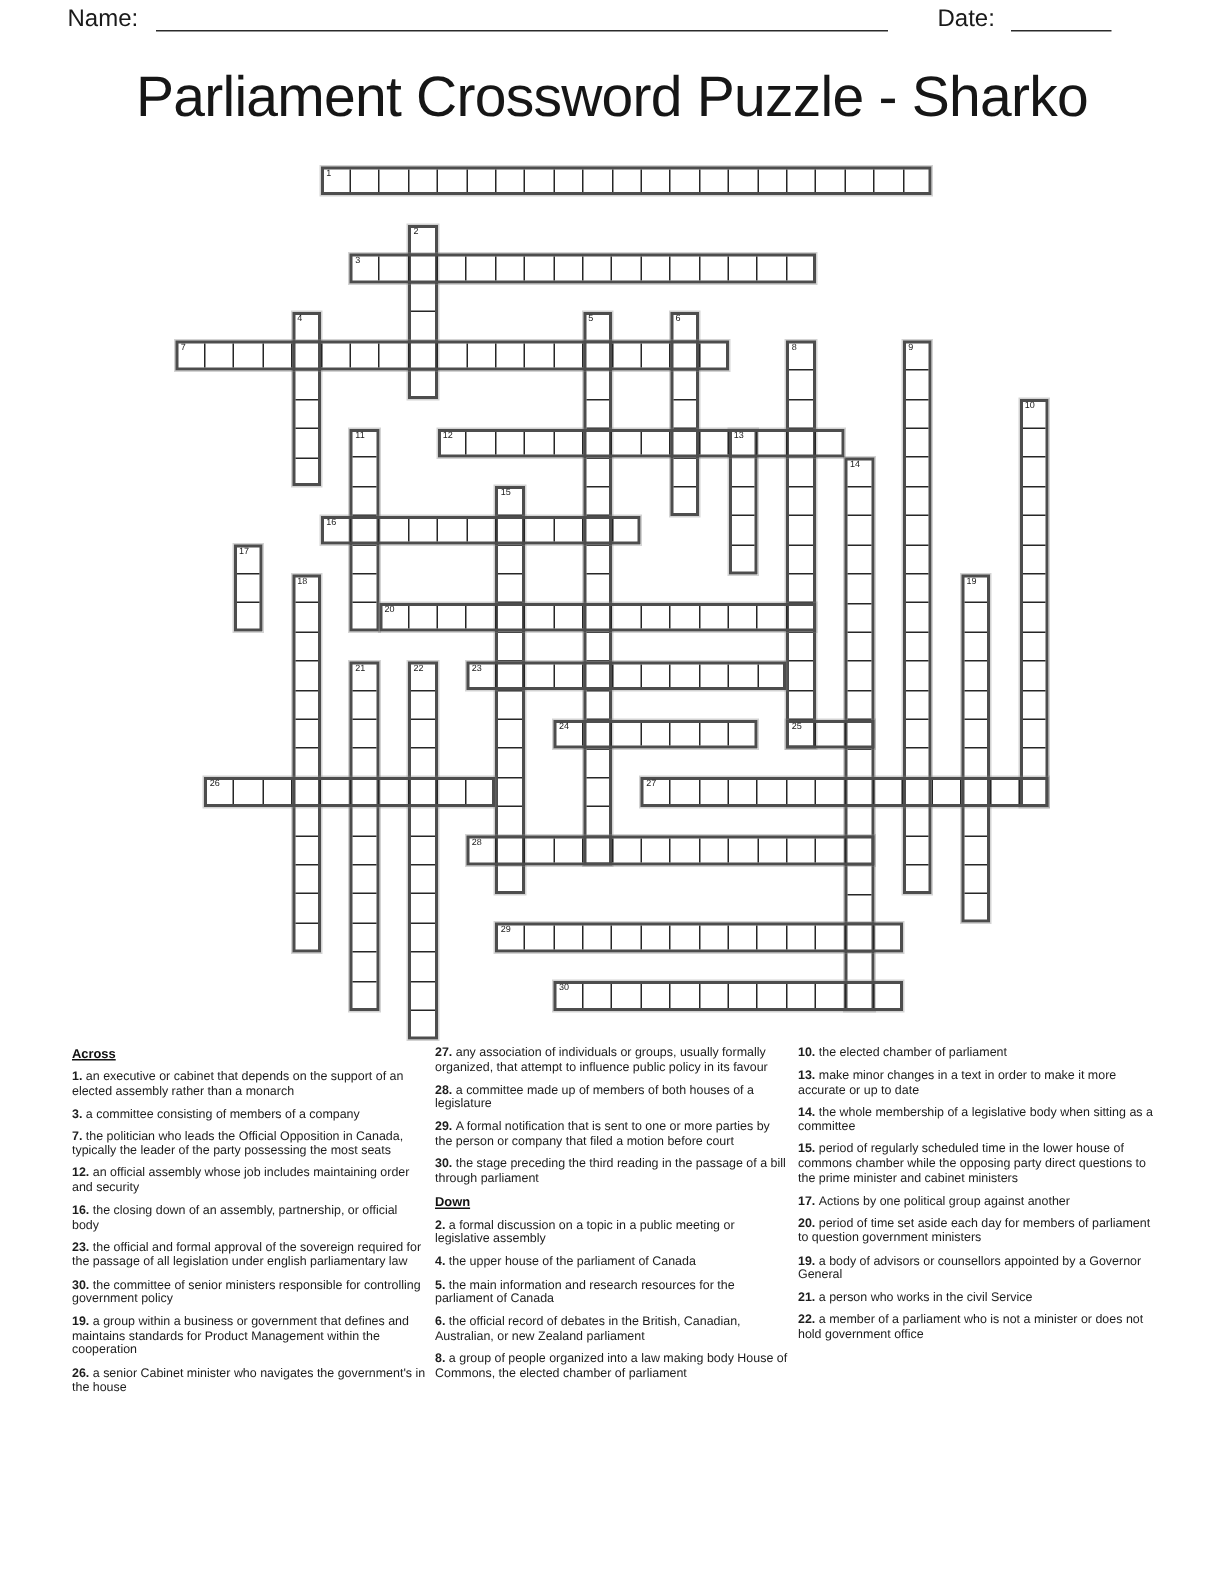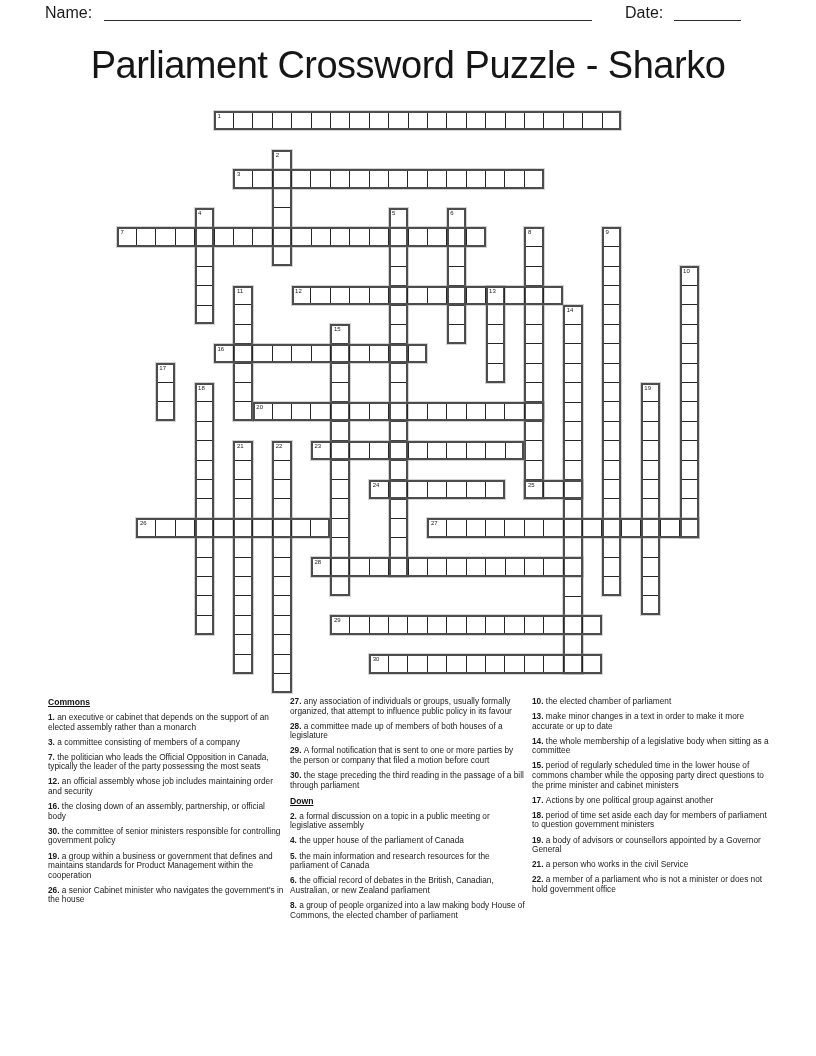--- a/index.html
+++ b/index.html
@@ -476,26 +476,27 @@
         <div class="divider" style="left: 133.3px; top: 0px; width: 1px; height: 100%;"></div>
         <div class="divider" style="left: 152.7px; top: 0px; width: 1px; height: 100%;"></div>
         <div class="divider" style="left: 172.1px; top: 0px; width: 1px; height: 100%;"></div>
         <div class="divider" style="left: 191.5px; top: 0px; width: 1px; height: 100%;"></div>
         <div class="divider" style="left: 210.9px; top: 0px; width: 1px; height: 100%;"></div>
         <span class="num">30</span>
       </div>
     </div>
 
   <div class="clue-col" style="left:48px;" id="clue-col-1">
-      <div class="clue-heading">Commons</div>
+      <div class="clue-heading">Across</div>
       <p class="clue"><b>1. </b>an executive or cabinet that depends on the support of an elected assembly rather than a monarch</p>
       <p class="clue"><b>3. </b>a committee consisting of members of a company</p>
       <p class="clue"><b>7. </b>the politician who leads the Official Opposition in Canada, typically the leader of the party possessing the most seats</p>
       <p class="clue"><b>12. </b>an official assembly whose job includes maintaining order and security</p>
       <p class="clue"><b>16. </b>the closing down of an assembly, partnership, or official body</p>
+      <p class="clue"><b>23. </b>the official and formal approval of the sovereign required for the passage of all legislation under english parliamentary law</p>
       <p class="clue"><b>30. </b>the committee of senior ministers responsible for controlling government policy</p>
       <p class="clue"><b>19. </b>a group within a business or government that defines and maintains standards for Product Management within the cooperation</p>
       <p class="clue"><b>26. </b>a senior Cabinet minister who navigates the government's in the house</p>
     </div>
   <div class="clue-col" style="left:290px;" id="clue-col-2">
       <p class="clue"><b>27. </b>any association of individuals or groups, usually formally organized, that attempt to influence public policy in its favour</p>
       <p class="clue"><b>28. </b>a committee made up of members of both houses of a legislature</p>
       <p class="clue"><b>29. </b>A formal notification that is sent to one or more parties by the person or company that filed a motion before court</p>
       <p class="clue"><b>30. </b>the stage preceding the third reading in the passage of a bill through parliament</p>
       <div class="clue-heading">Down</div>
@@ -504,19 +505,19 @@
       <p class="clue"><b>5. </b>the main information and research resources for the parliament of Canada</p>
       <p class="clue"><b>6. </b>the official record of debates in the British, Canadian, Australian, or new Zealand parliament</p>
       <p class="clue"><b>8. </b>a group of people organized into a law making body House of Commons, the elected chamber of parliament</p>
     </div>
   <div class="clue-col" style="left:532px;" id="clue-col-3">
       <p class="clue"><b>10. </b>the elected chamber of parliament</p>
       <p class="clue"><b>13. </b>make minor changes in a text in order to make it more accurate or up to date</p>
       <p class="clue"><b>14. </b>the whole membership of a legislative body when sitting as a committee</p>
       <p class="clue"><b>15. </b>period of regularly scheduled time in the lower house of commons chamber while the opposing party direct questions to the prime minister and cabinet ministers</p>
       <p class="clue"><b>17. </b>Actions by one political group against another</p>
-      <p class="clue"><b>18. </b>period of time set aside each day for members of parliament to question government ministers</p>
+      <p class="clue"><b>20. </b>period of time set aside each day for members of parliament to question government ministers</p>
       <p class="clue"><b>19. </b>a body of advisors or counsellors appointed by a Governor General</p>
       <p class="clue"><b>21. </b>a person who works in the civil Service</p>
       <p class="clue"><b>22. </b>a member of a parliament who is not a minister or does not hold government office</p>
     </div>
 
 </div>
 
 </body></html>

